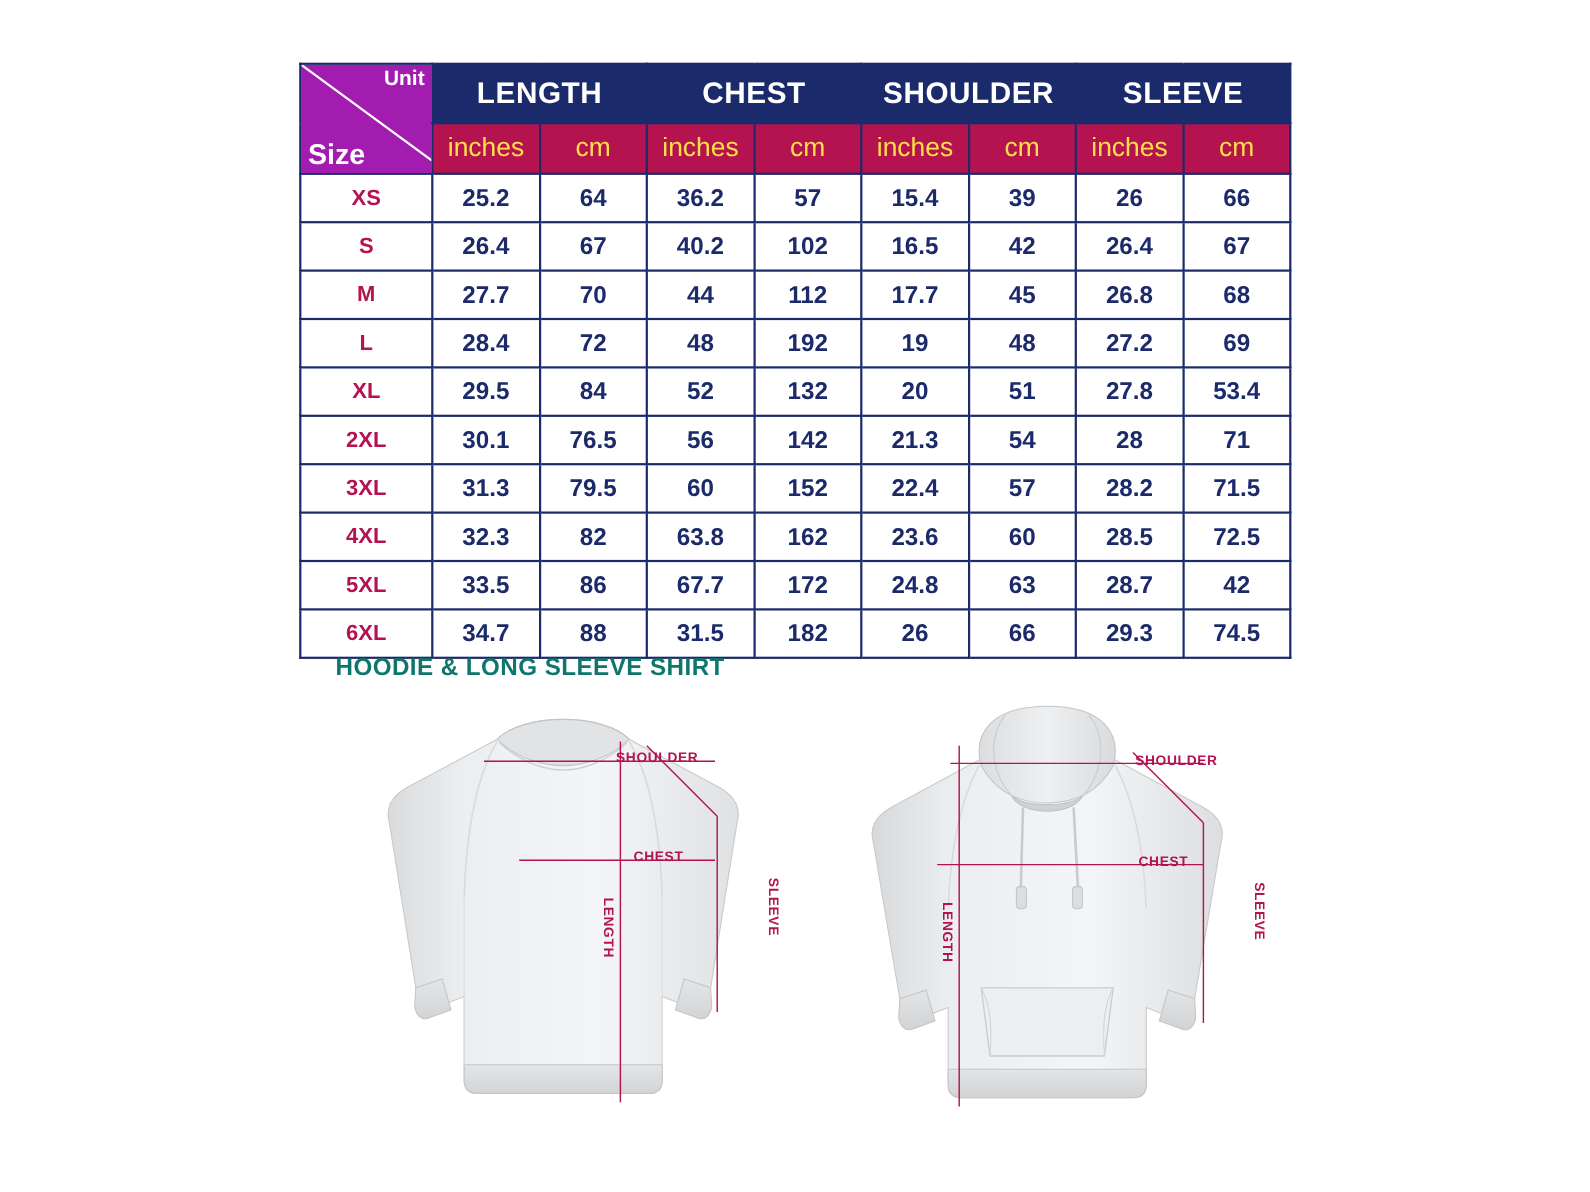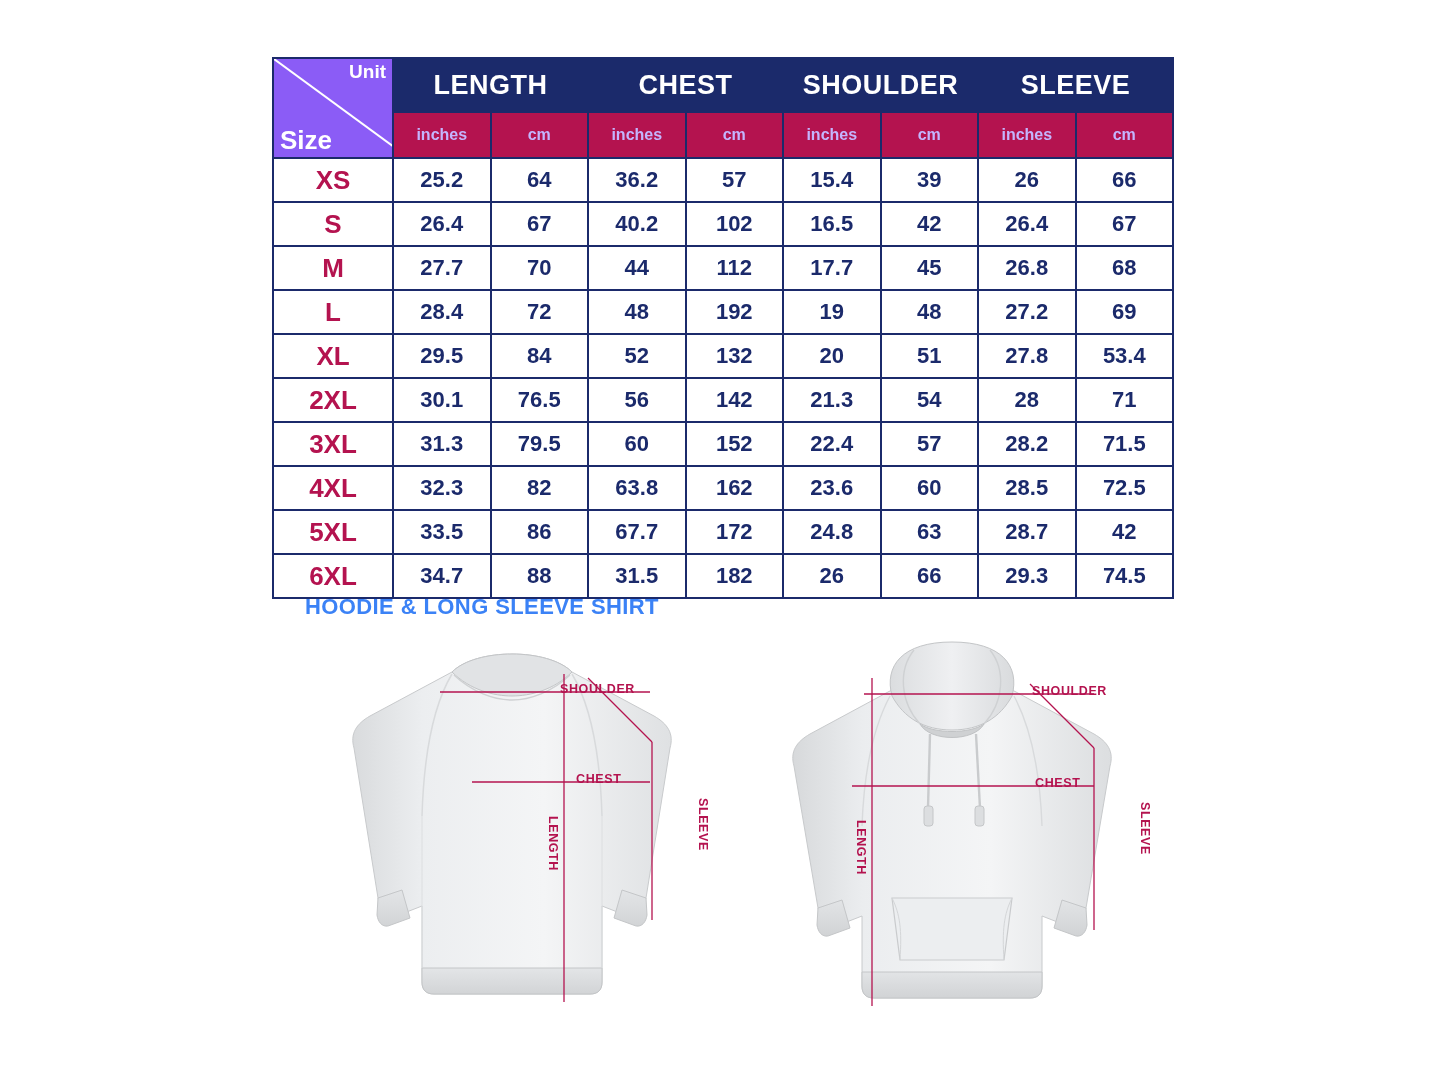--- a/index.html
+++ b/index.html
@@ -41,27 +41,27 @@
   .hdr-group {
     background: #1b2a6b;
     color: #ffffff;
     font-size: 27px;
     font-weight: bold;
     height: 52px;
     letter-spacing: 0.5px;
   }
   .hdr-unit {
     background: #b4134f;
-    color: #c4b5fd;
-    font-size: 16px;
-    font-weight: bold;
+    color: #fde047;
+    font-size: 24px;
+    font-weight: normal;
     height: 44px;
   }
   .corner-cell {
-    background: #8b5cf6;
+    background: #a21caf;
     position: relative;
     height: 44px;
     padding: 0;
   }
   .corner-cell .diag {
     position: absolute;
     left: 0; top: 0; right: 0; bottom: 0;
     overflow: hidden;
   }
   .corner-cell .diag svg {
@@ -78,41 +78,41 @@
   .corner-cell .size-lbl {
     position: absolute;
     left: 6px;
     bottom: 1px;
     color: #ffffff;
     font-size: 26px;
     font-weight: bold;
   }
   .size-cell {
     color: #b4134f;
-    font-size: 26px;
+    font-size: 20px;
     font-weight: bold;
     height: 42px;
   }
   .val-cell {
     color: #1b2a6b;
     font-size: 22px;
     font-weight: bold;
     height: 42px;
   }
 
   
   col.c-size { width: 120px; }
   col.c-val  { width: 97.5px; }
 
   
   .caption {
     position: absolute;
     left: 305px;
     top: 594px;
-    color: #3b82f6;
+    color: #0f766e;
     font-size: 22px;
     font-weight: bold;
     letter-spacing: 0.4px;
   }
 
   
   .garments {
     position: absolute;
     left: 272px;
     top: 630px;

